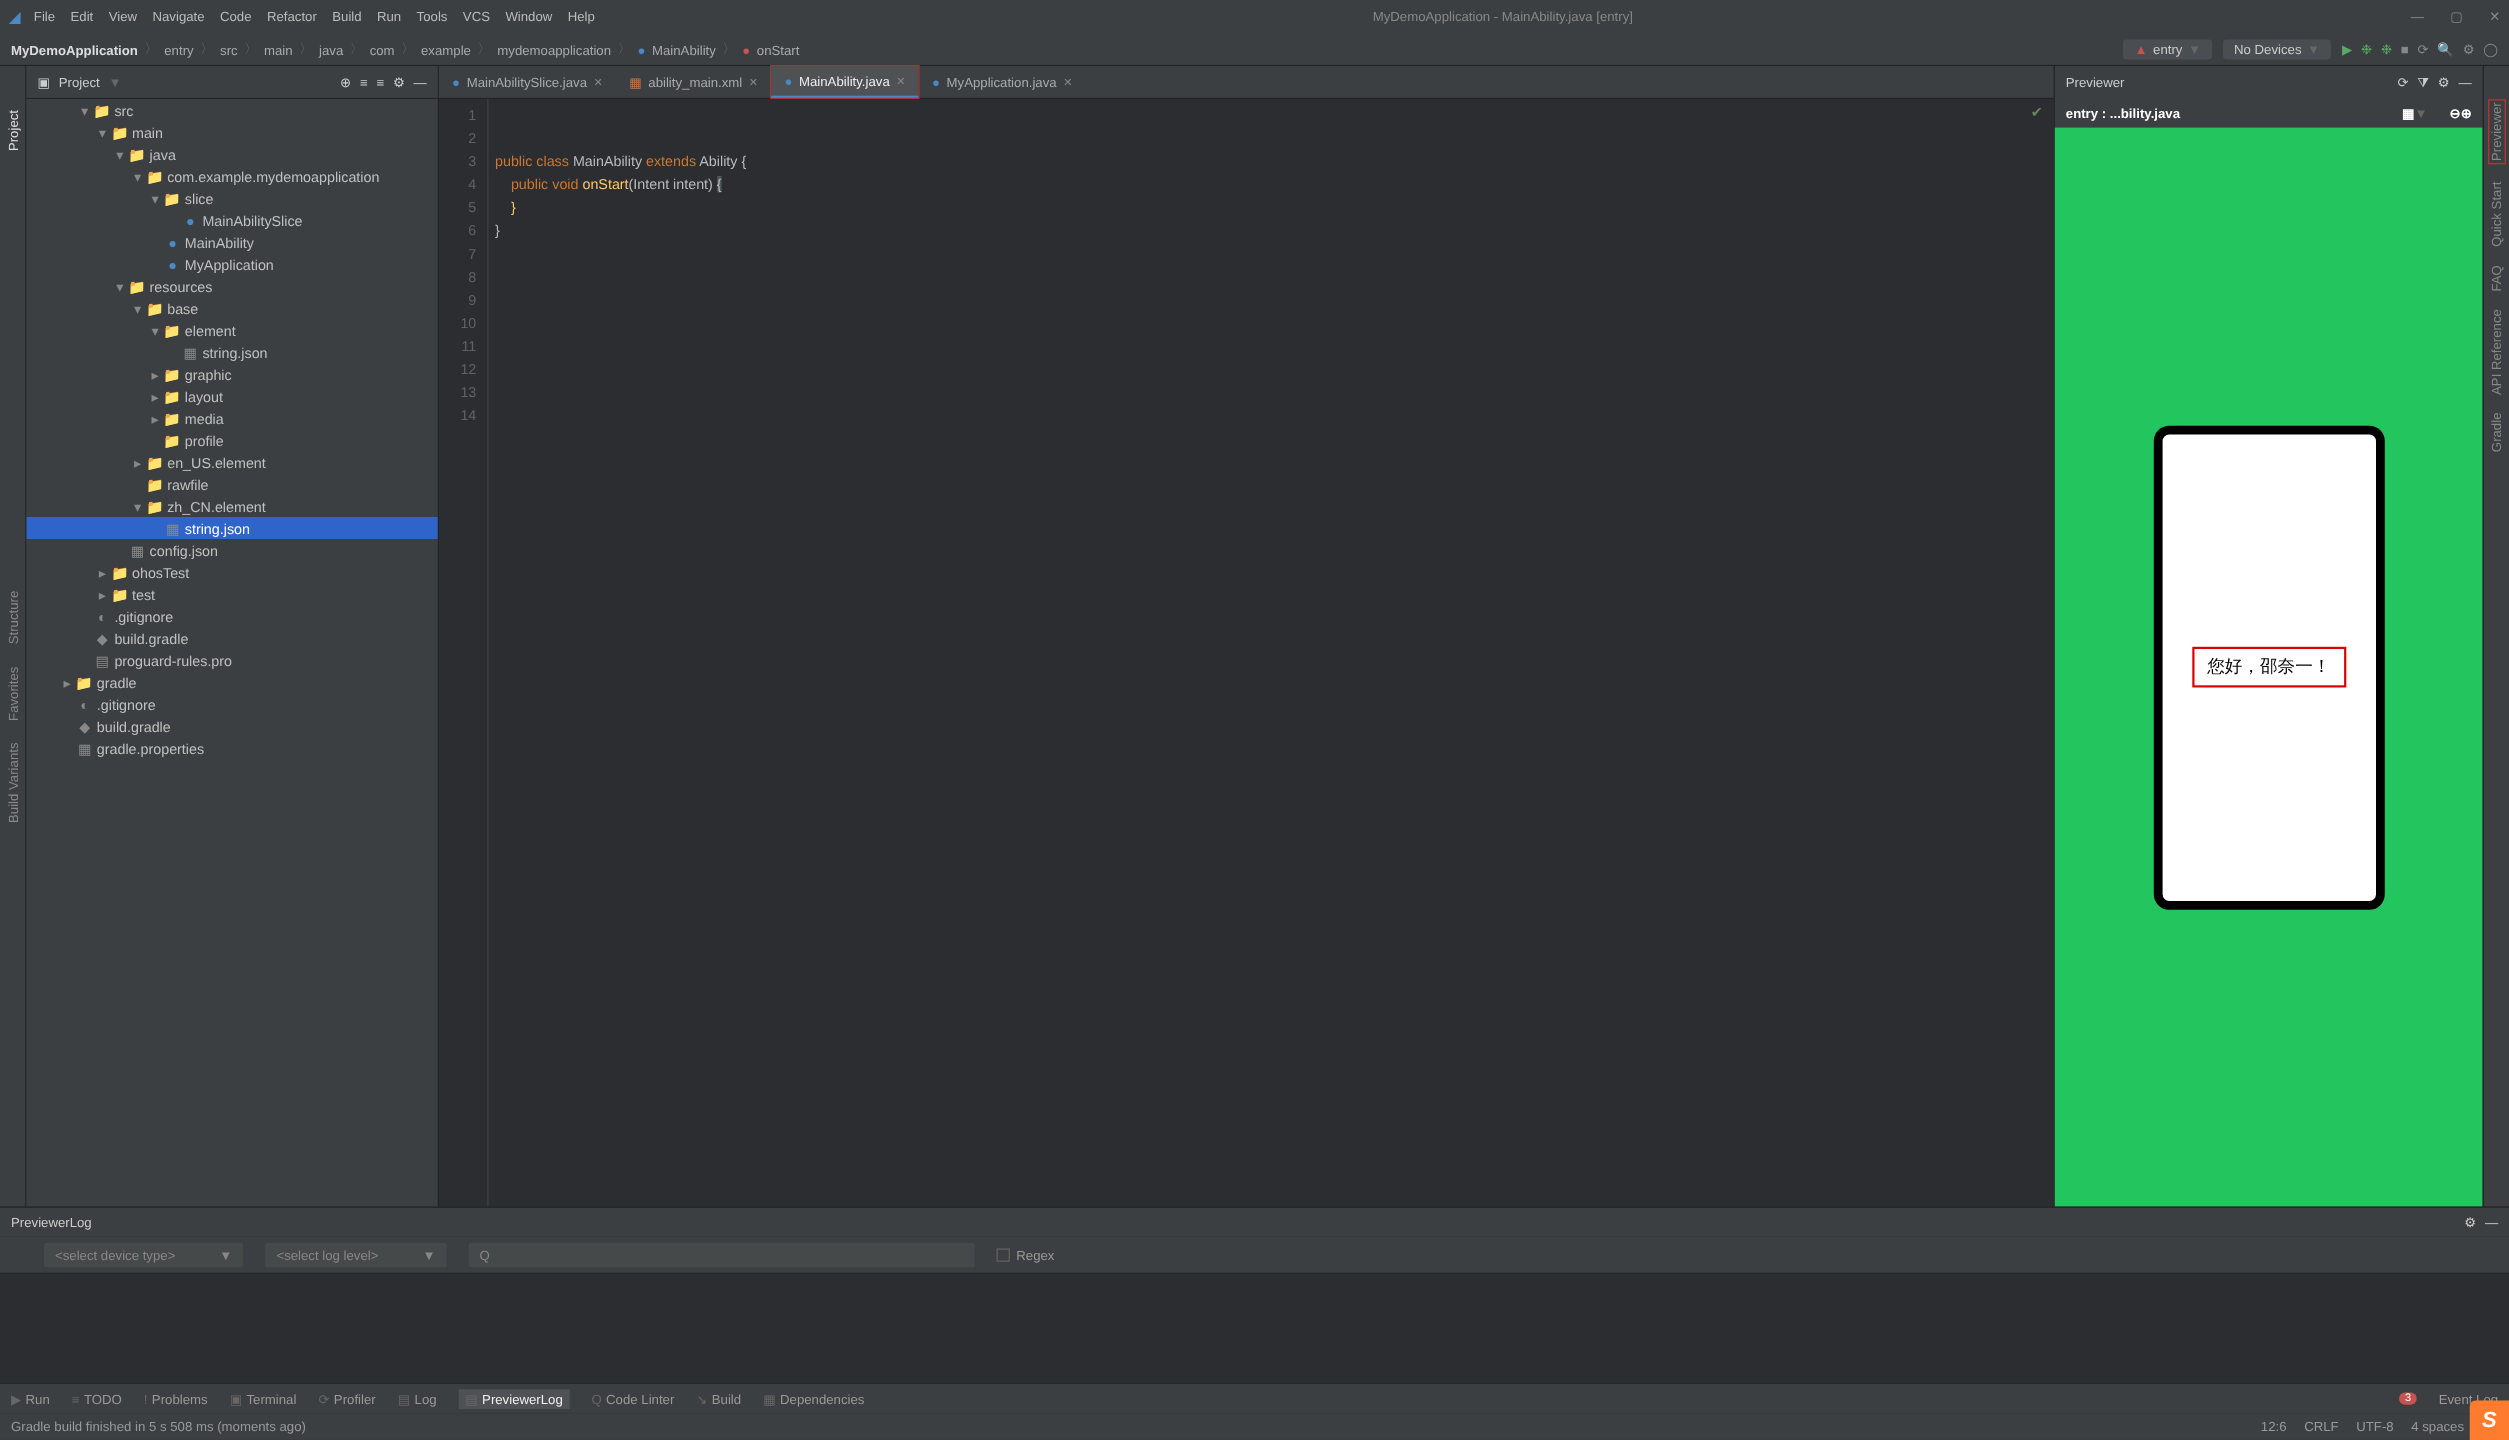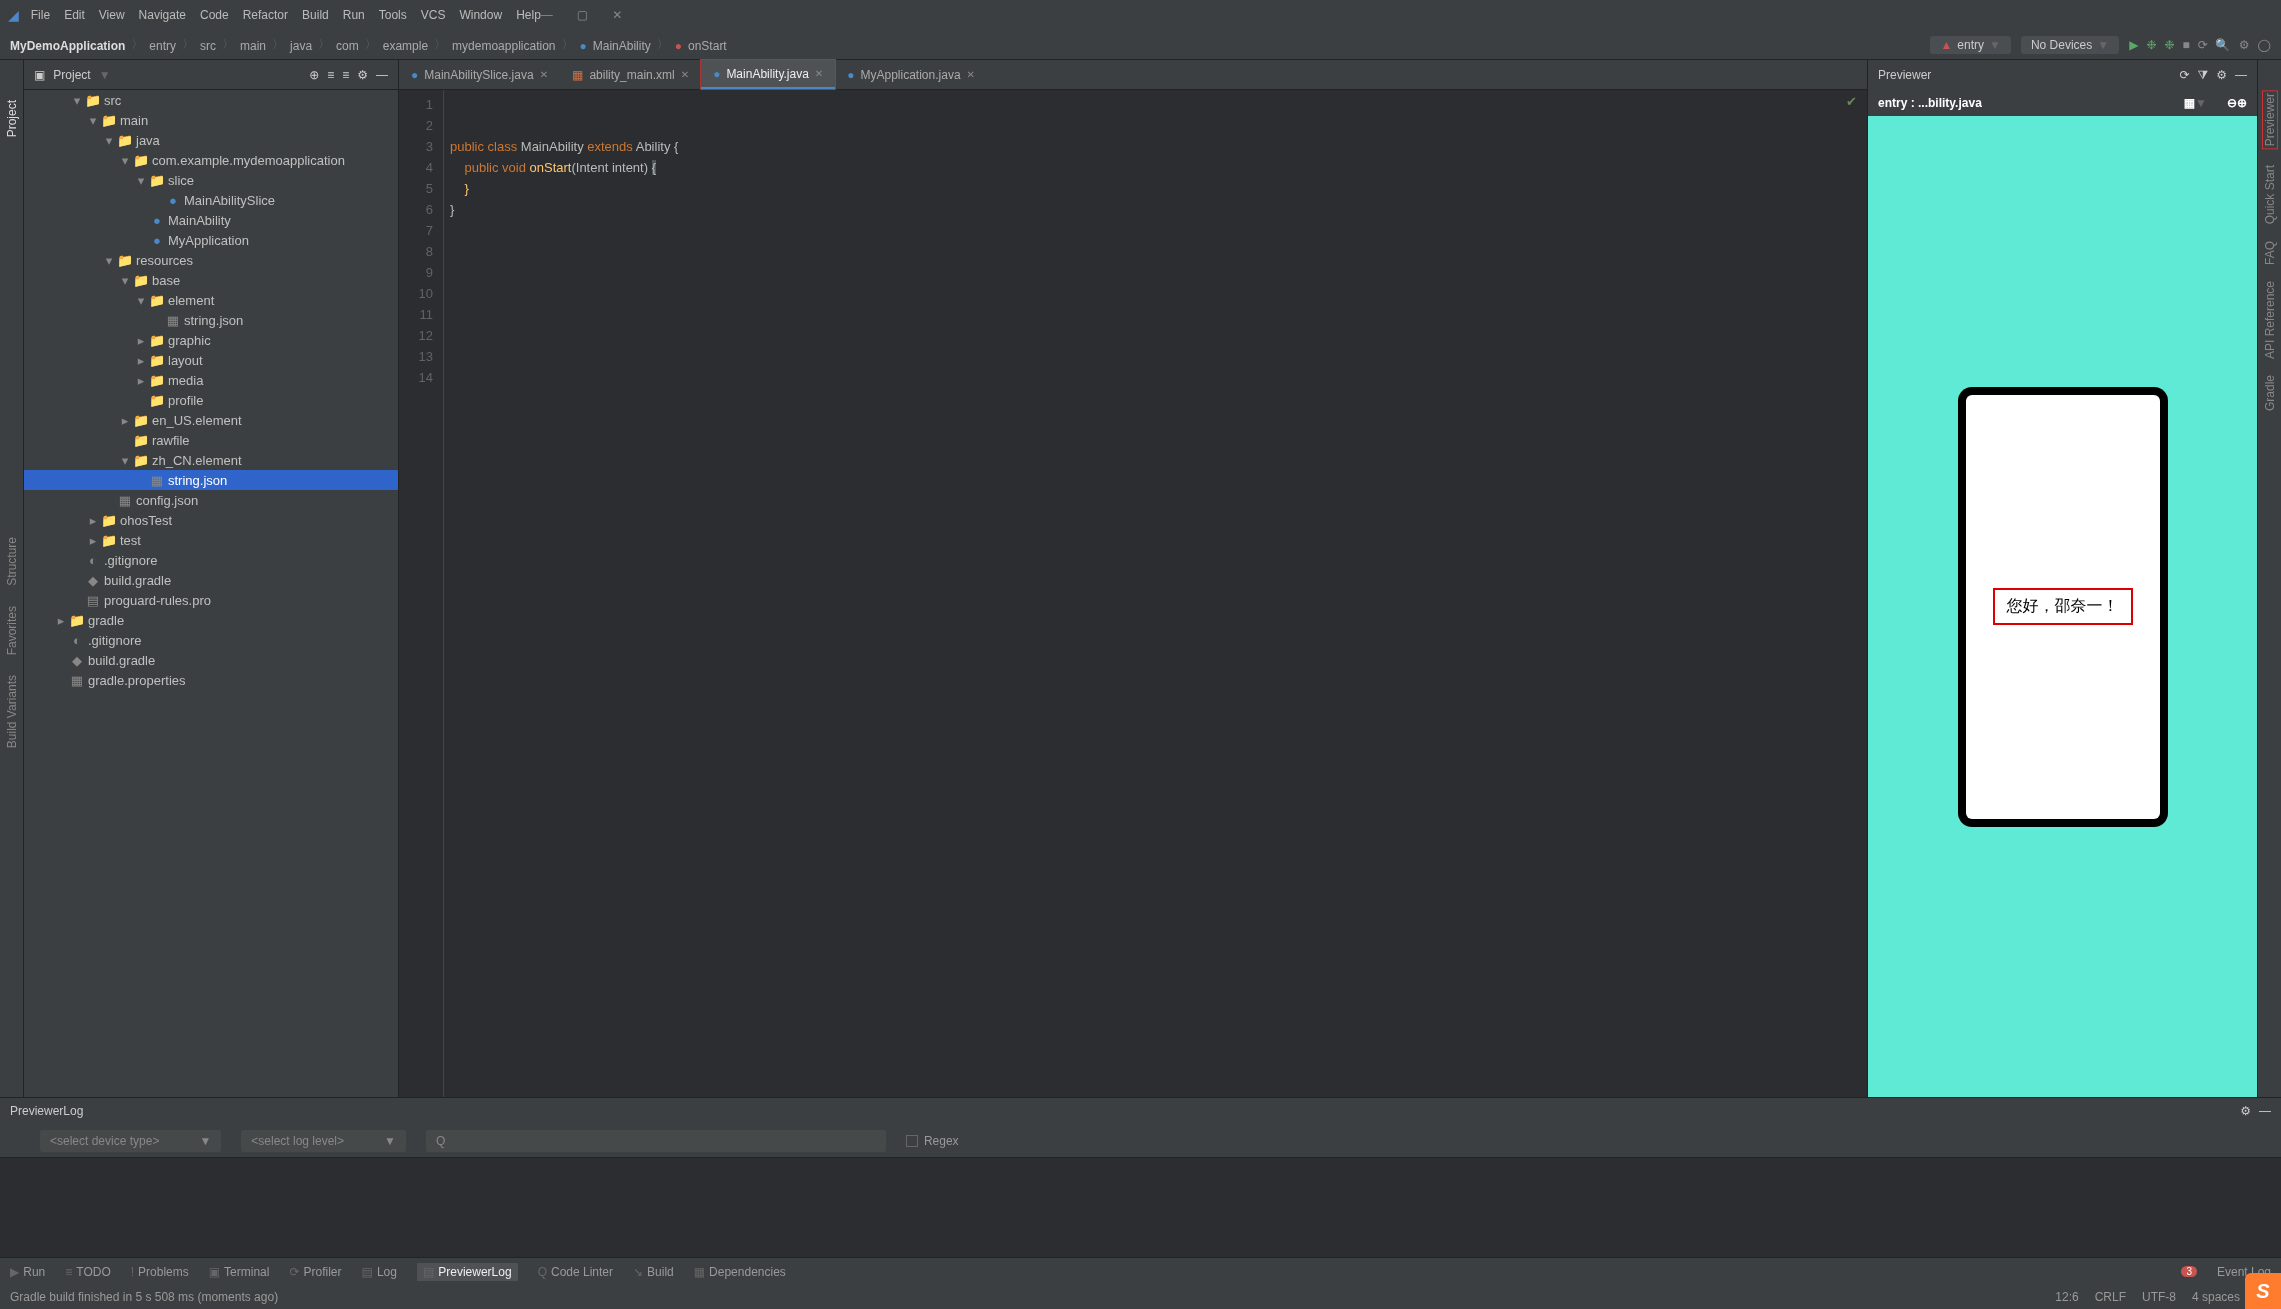--- a/index.html
+++ b/index.html
@@ -40,21 +40,21 @@
 .code .line{height:21px;line-height:21px;white-space:pre;}
 .kw{color:#cc7832;}
 .ann{color:#bbb529;}
 .checkmark{position:absolute;top:4px;right:10px;color:#6a8759;}
 .foldbox{background:#515658;padding:0 4px;}
 .rightpanel{width:390px;background:#3c3f41;border-left:1px solid #212325;display:flex;flex-direction:column;}
 .rp-head{height:30px;display:flex;align-items:center;padding:0 10px;color:#ccc;gap:8px;}
 .rp-head .spacer{flex:1;}
 .rp-sub{height:26px;display:flex;align-items:center;padding:0 10px;color:#fff;font-weight:bold;}
 .rp-sub .spacer{flex:1;}
-.preview-area{flex:1;display:flex;align-items:center;justify-content:center;background:#5eead4;}
+.preview-area{flex:1;display:flex;align-items:center;justify-content:center;background:#22c55e;}
 .phone{width:210px;height:440px;background:#000;border-radius:14px;padding:8px;}
 .screen{width:100%;height:100%;background:#fff;border-radius:6px;display:flex;align-items:center;justify-content:center;}
 .hello{border:2px solid #d00;padding:6px 12px;font-size:16px;color:#000;}
 .rightgutter{width:24px;background:#3c3f41;border-left:1px solid #212325;display:flex;flex-direction:column;align-items:center;padding-top:30px;gap:16px;color:#888;}
 .rightgutter .pv{border:1px solid #c33;padding:2px 0;}
 .bottompanel{height:160px;background:#2b2d30;border-top:1px solid #212325;display:flex;flex-direction:column;}
 .bp-head{height:26px;display:flex;align-items:center;padding:0 10px;color:#ccc;background:#3c3f41;}
 .bp-head .spacer{flex:1;}
 .bp-controls{height:34px;display:flex;align-items:center;gap:20px;padding:0 40px;background:#3c3f41;border-bottom:1px solid #212325;}
 .combo{background:#45494a;padding:4px 10px;border-radius:2px;display:flex;gap:40px;align-items:center;color:#888;}
@@ -84,20 +84,21 @@
     <span>Navigate</span>
     <span>Code</span>
     <span>Refactor</span>
     <span>Build</span>
     <span>Run</span>
     <span>Tools</span>
     <span>VCS</span>
     <span>Window</span>
     <span>Help</span>
   </div>
+  <div class="title">MyDemoApplication - MainAbility.java [entry]</div>
   <div class="winctrl">
     <span>—</span>
     <span>▢</span>
     <span>✕</span>
   </div>
 </div>
 
 <div class="navbar">
   <div class="breadcrumb">
     <b style="color:#ddd">MyDemoApplication</b>

